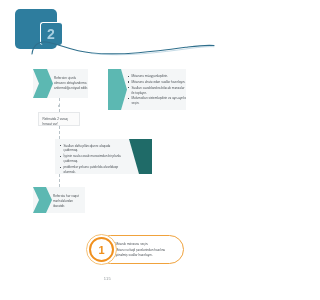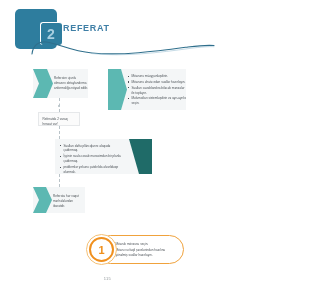--- a/index.html
+++ b/index.html
@@ -253,21 +253,20 @@
 <body>
 
 <div id="page">
 
   <div id="header-zone">
 
     <div class="hdr-square-big"></div>
     <div class="hdr-square-small"></div>
     <div class="hdr-num">2</div>
 
-    <div class="hdr-title">REFERAT</div>
 
     <svg id="swoosh" viewBox="0 0 185 22">
       <path d="M2,16 C3,7 9,3 16,4 C30,6 40,13 62,15 C92,18 128,13 158,9 C170,7.5 178,7 184,7.5" fill="none" stroke="#2f6f8c" stroke-width="1.1" stroke-linecap="round"></path>
       <path d="M62,15.6 C94,19 130,14.5 160,10.4 C171,9 179,8.4 184,8.7" fill="none" stroke="#9fc3d4" stroke-width="0.7" stroke-linecap="round" opacity="0.85"></path>
     </svg>
   </div>
 
   <div class="card" id="box1">
     <svg class="chev" width="20" height="29" viewBox="0 0 20 29">
       <path d="M0,0 L14,0 L20,14.5 L14,29 L0,29 L6,14.5 Z" fill="#5cb8b2"></path>

